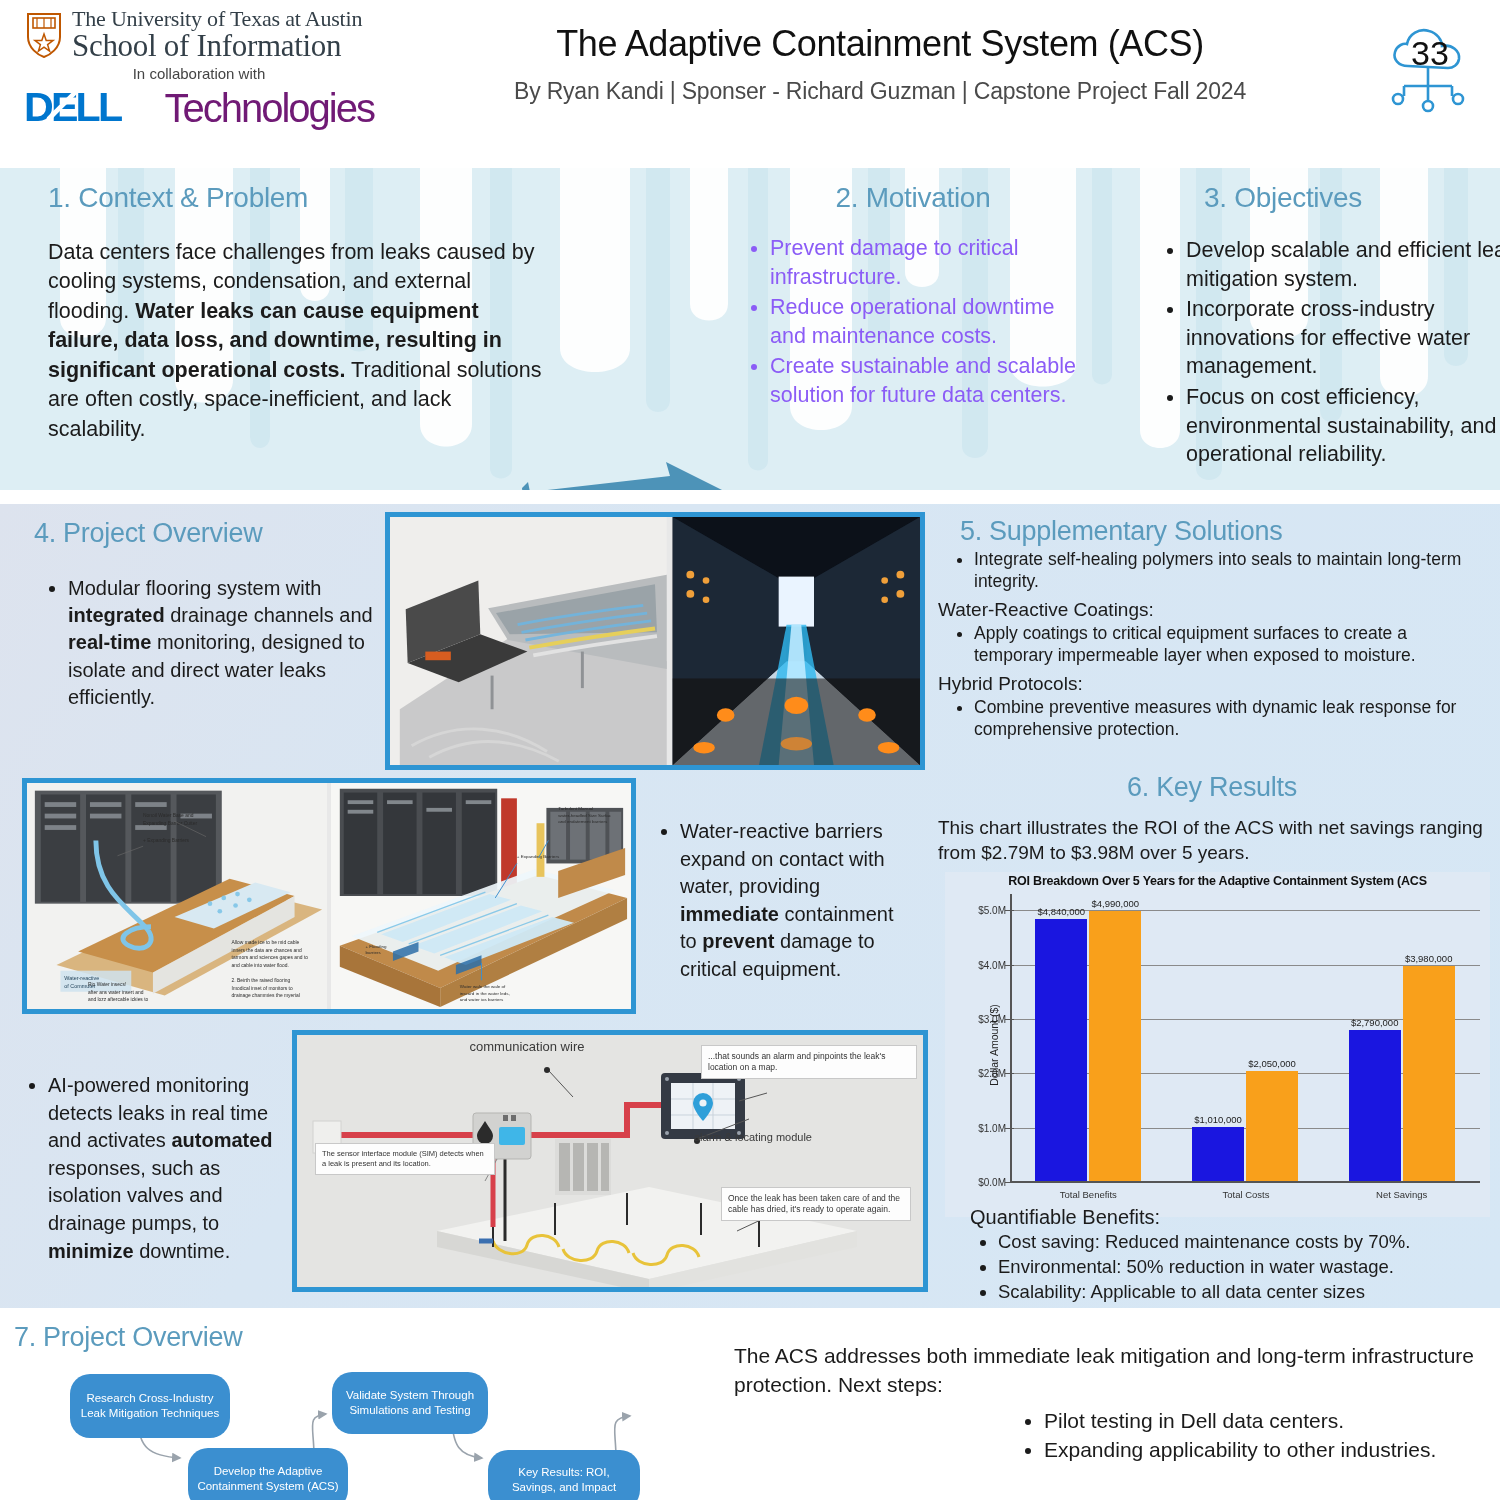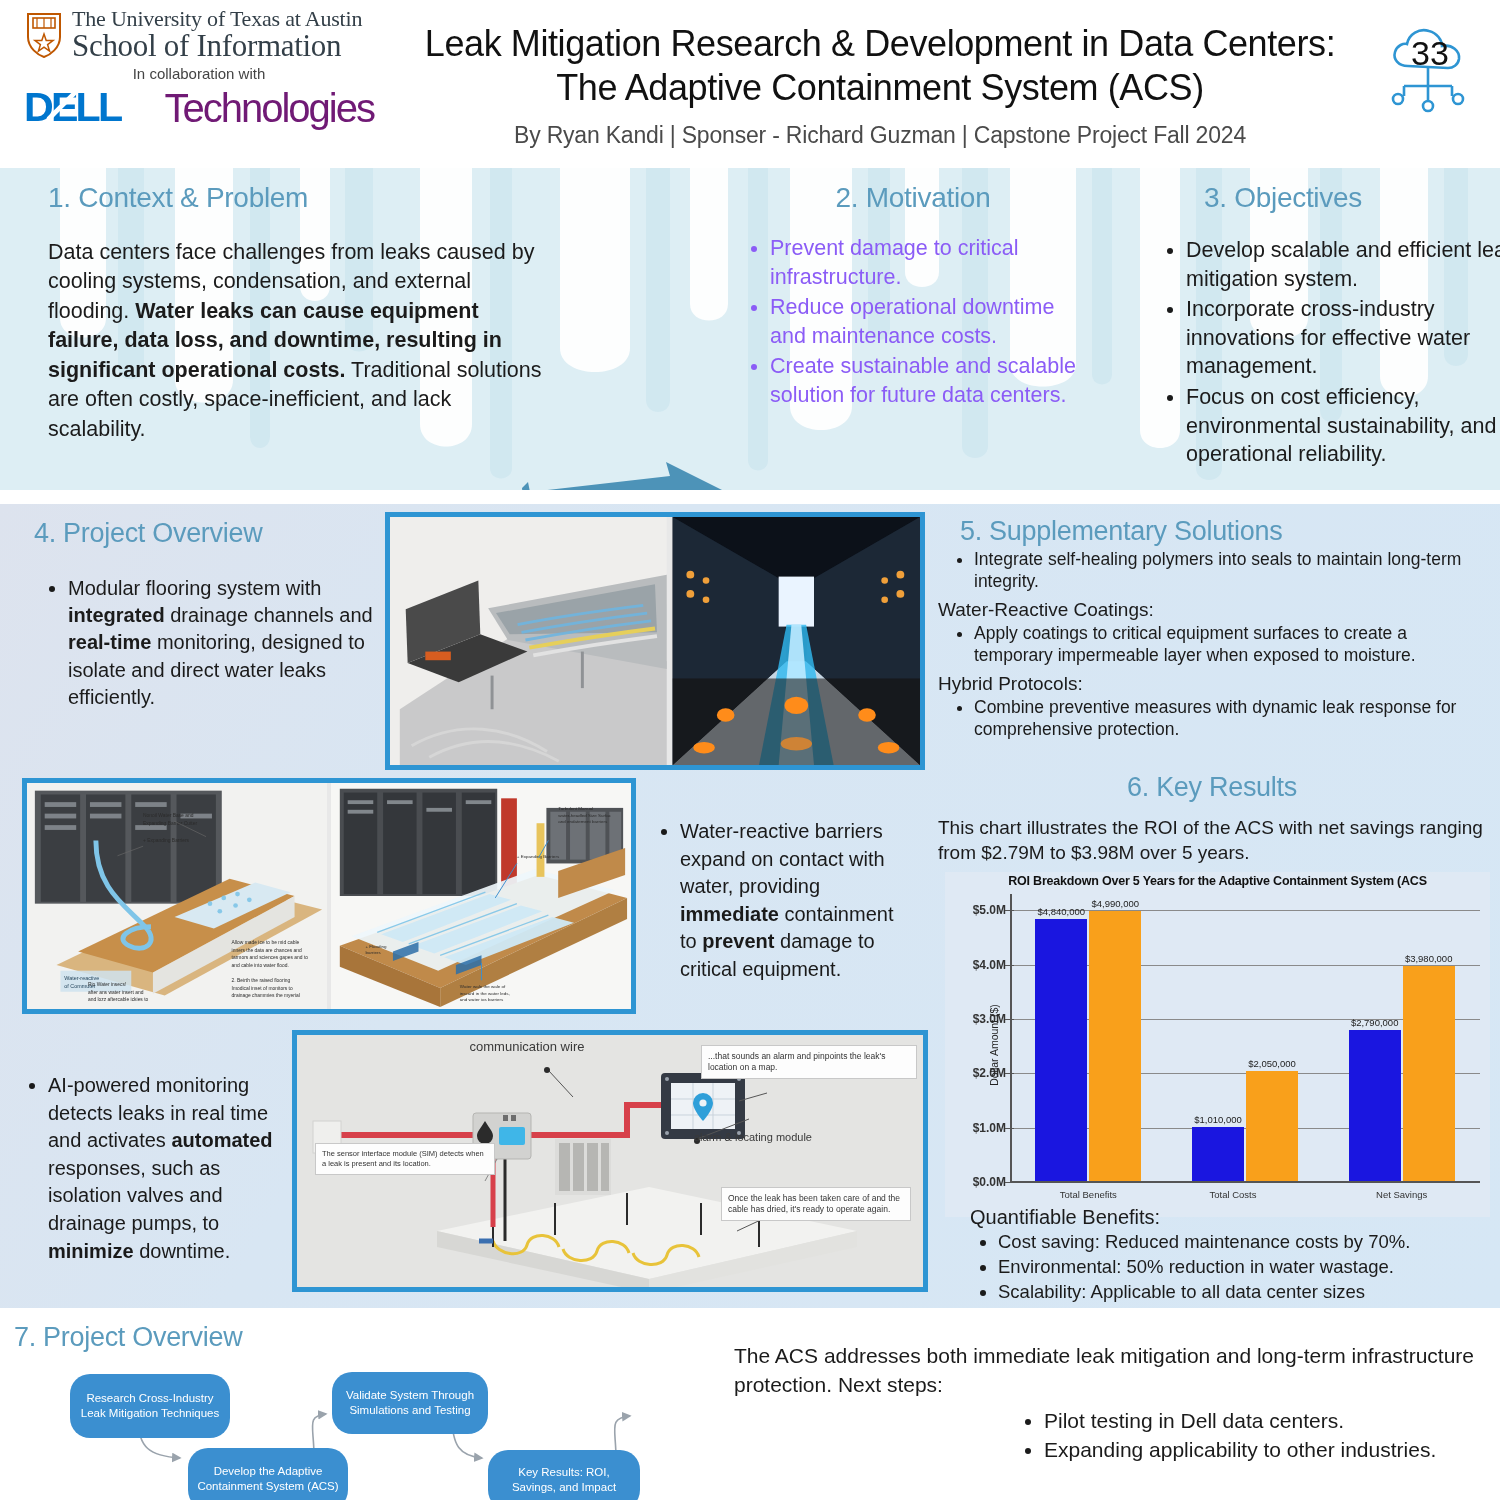--- a/index.html
+++ b/index.html
@@ -99,21 +99,21 @@
   .s6 .lead { font-size:19px; line-height:1.32; margin-top:12px; color:#1b1b1b; }
 
   .chartbox { position:absolute; left:945px; top:872px; width:545px; height:345px;
               background:#dfe9f4; }
   .chart-title { position:absolute; left:0; top:2px; width:545px; text-align:center;
                  font-size:12.5px; font-weight:bold; color:#111; letter-spacing:-0.2px; }
   .plot { position:absolute; left:65px; top:22px; width:470px; height:288px; }
   .plot-inner { position:absolute; left:0; top:0; width:100%; height:100%; }
   .gridline { position:absolute; left:0; width:100%; height:1px; background:#8a8a8a; }
   .ytick { position:absolute; right:calc(100% + 4px); transform:translateY(-50%);
-           font-size:12px; color:#333; white-space:nowrap;font-weight:bold; }
+           font-size:10px; color:#333; white-space:nowrap; }
   .ytickmark { position:absolute; left:-5px; width:9px; height:1px; background:#555; }
   .axis-y { position:absolute; left:0; top:0; width:1.5px; height:100%; background:#555; }
   .axis-x { position:absolute; left:0; bottom:0; width:100%; height:1.5px; background:#555; }
   .ylabel { position:absolute; left:8px; top:50%; transform:translateY(-50%) rotate(-90deg);
             transform-origin:center; font-size:10.5px; color:#222; white-space:nowrap; }
   .bar { position:absolute; bottom:0; }
   .bar.blue { background:#1a16e0; }
   .bar.orange { background:#f9a01b; }
   .barlabel { position:absolute; font-size:9.5px; color:#222; white-space:nowrap;
               transform:translateX(-50%); }
@@ -171,21 +171,20 @@
       <div class="dell-row">
         <svg width="150" height="48" viewBox="0 0 150 48">
           <text x="0" y="38" font-family="Liberation Sans, sans-serif" font-size="44" font-weight="bold" fill="#0076ce" letter-spacing="-3">DELL</text>
           <line x1="26" y1="36" x2="56" y2="6" stroke="#ffffff" stroke-width="5"></line>
         </svg>
         <span class="dell-tech">Technologies</span>
       </div>
     </div>
 
     <div class="title-wrap">
-      <div class="ptitle">Leak Mitigation Research &amp; Development in Data Centers:</div>
       <div class="ptitle">The Adaptive Containment System (ACS)</div>
       <div class="pauthors">By Ryan Kandi  |  Sponser - Richard Guzman  |  Capstone Project Fall 2024</div>
     </div>
 
     <div class="badge">
       <svg width="96" height="110" viewBox="0 0 96 110">
         <path d="M26 52 C16 52 11 45 13 38 C15 31 22 29 25 30 C27 20 37 14 47 17 C55 19 60 26 60 32
                  C70 30 78 37 77 45 C76 51 71 54 66 54 Z" fill="none" stroke="#2e95d3" stroke-width="2.6"></path>
         <line x1="46" y1="54" x2="46" y2="72" stroke="#2e95d3" stroke-width="2.6"></line>
         <line x1="22" y1="72" x2="70" y2="72" stroke="#2e95d3" stroke-width="2.6"></line>
@@ -593,21 +592,21 @@
           <div class="ytickmark" style="top: 16.3019px;"></div>
           <div class="bar blue" style="left: 25.3333px; width: 52px; height: 263.004px;"></div>
           <div class="barlabel" style="left: 51.3333px; top: 11.9962px;">$4,840,000</div>
           <div class="bar orange" style="left: 79.3333px; width: 52px; height: 271.155px;"></div>
           <div class="barlabel" style="left: 105.333px; top: 3.84528px;">$4,990,000</div>
           <div class="xcat" style="left: 78.3333px;">Total Benefits</div>
           <div class="bar blue" style="left: 182px; width: 52px; height: 54.883px;"></div>
           <div class="barlabel" style="left: 208px; top: 220.117px;">$1,010,000</div>
           <div class="bar orange" style="left: 236px; width: 52px; height: 111.396px;"></div>
           <div class="barlabel" style="left: 262px; top: 163.604px;">$2,050,000</div>
-          <div class="xcat" style="left: 223px;">Total Costs</div>
+          <div class="xcat" style="left: 236px;">Total Costs</div>
           <div class="bar blue" style="left: 338.667px; width: 52px; height: 151.608px;"></div>
           <div class="barlabel" style="left: 364.667px; top: 123.392px;">$2,790,000</div>
           <div class="bar orange" style="left: 392.667px; width: 52px; height: 216.272px;"></div>
           <div class="barlabel" style="left: 418.667px; top: 58.7283px;">$3,980,000</div>
           <div class="xcat" style="left: 391.667px;">Net Savings</div>
         </div>
       <div class="axis-y"></div>
       <div class="axis-x"></div>
     </div>
     <div class="ylabel">Dollar Amount ($)</div>

